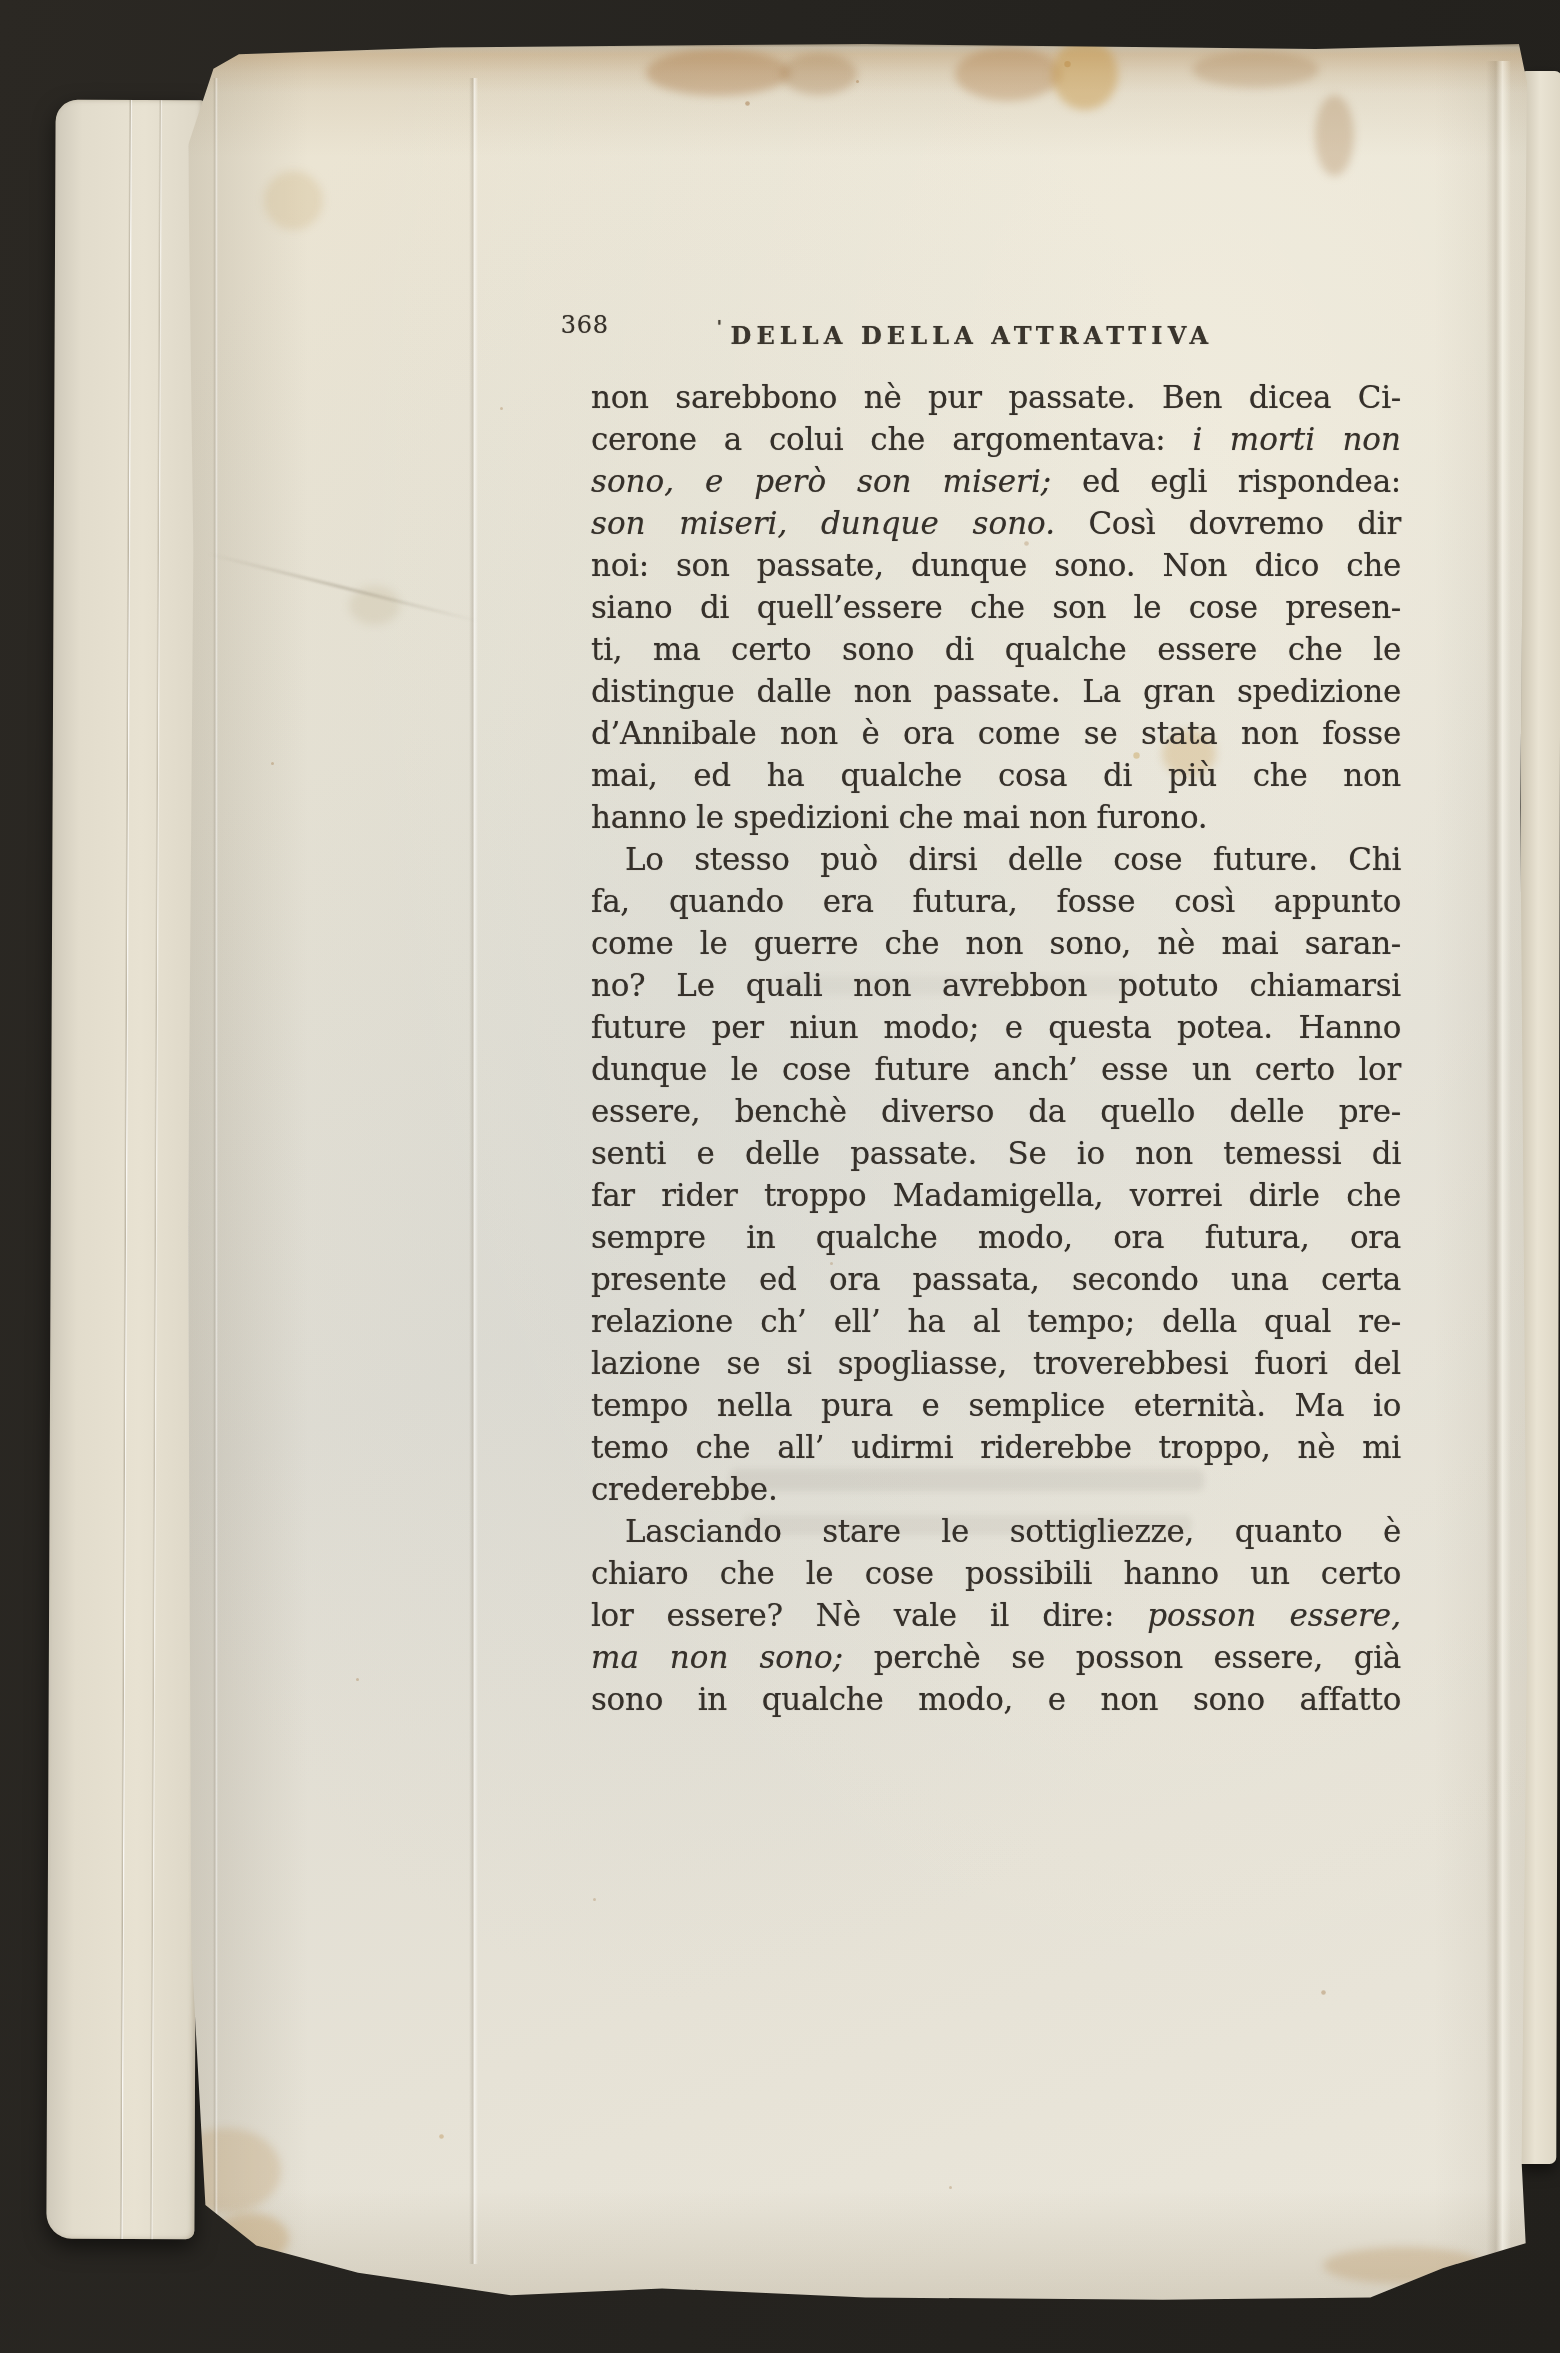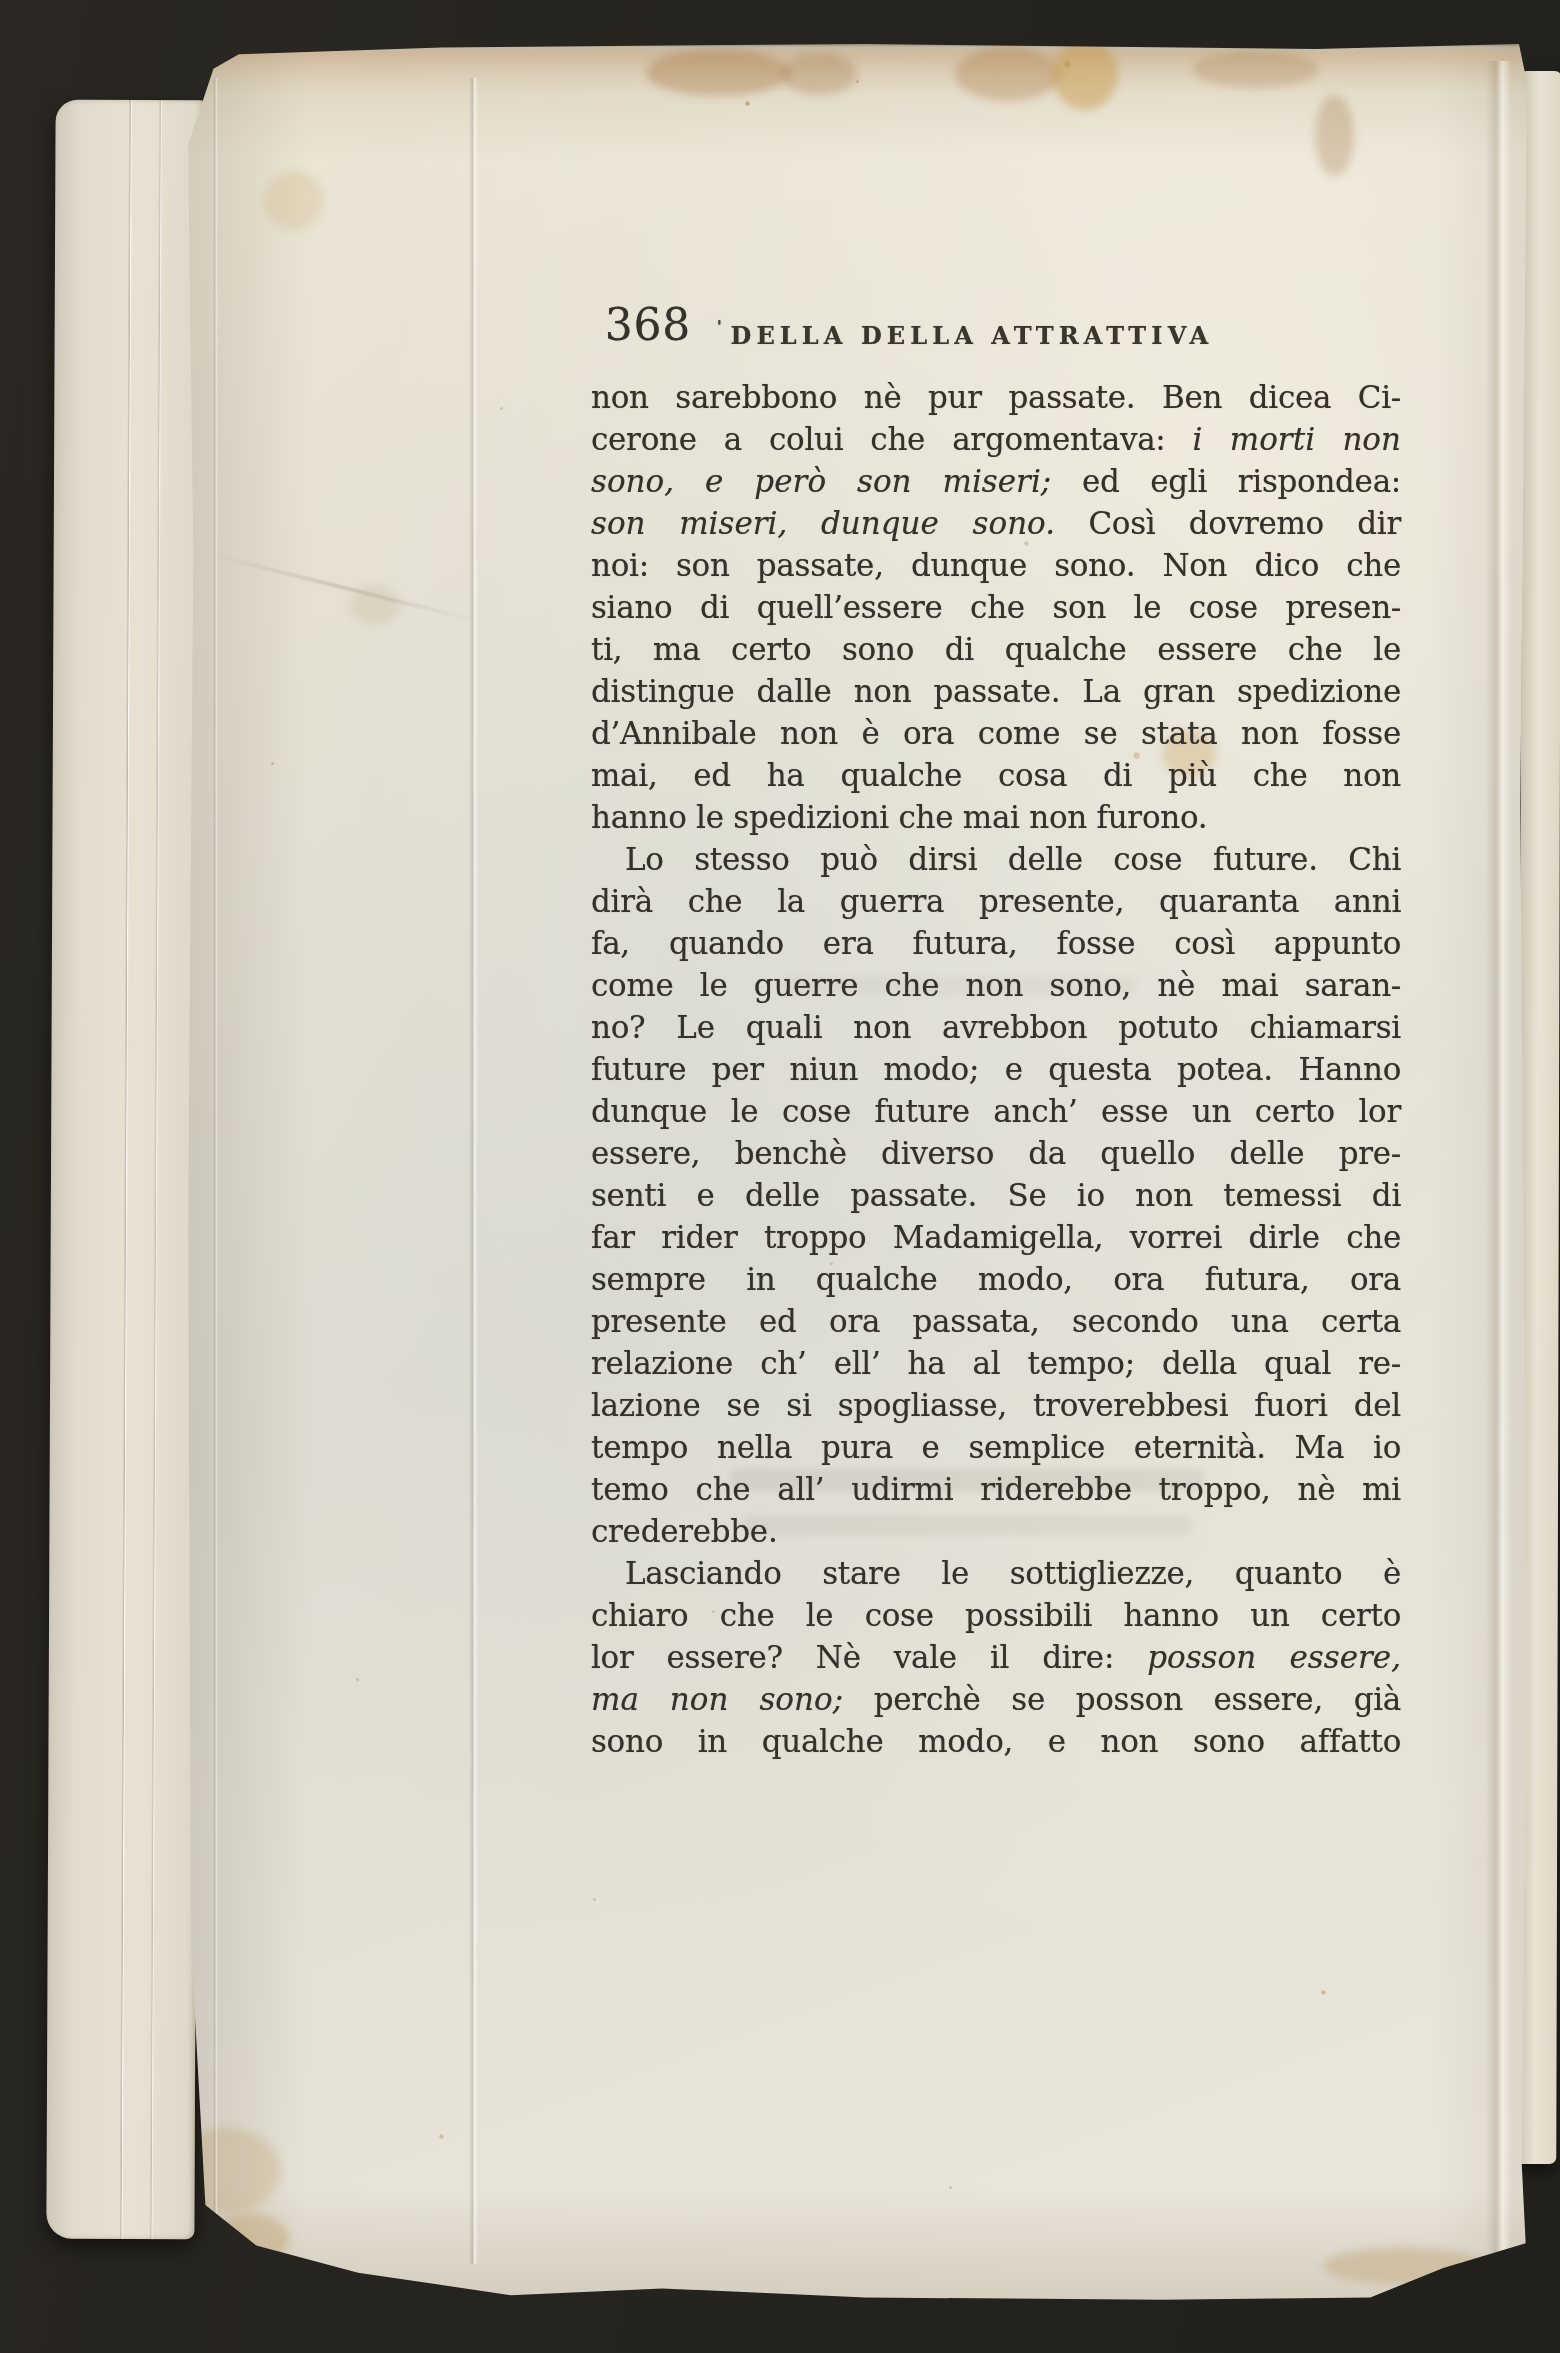--- a/index.html
+++ b/index.html
@@ -59,22 +59,22 @@
          box-shadow:558px 58px 0 0.8px rgba(148,98,44,.40), 668px 36px 0 0 rgba(148,98,44,.35),
            878px 18.6px 0 1.7px rgba(186,138,66,.45), 312px 363px 0 0 rgba(148,98,44,.28),
            837px 498px 0 0.8px rgba(148,98,44,.25), 83px 718px 0 0 rgba(148,98,44,.30),
            947px 710px 0 1.7px rgba(196,156,76,.40), 642px 1218px 0 0 rgba(148,98,44,.25),
            1049px 1405px 0 0.8px rgba(148,98,44,.28), 168px 1634px 0 0 rgba(148,98,44,.30),
            405px 1854px 0 0 rgba(148,98,44,.26), 1134px 1947px 0 0.8px rgba(148,98,44,.33),
            761px 2142px 0 0 rgba(148,98,44,.28), 252px 2091px 0 0.8px rgba(178,128,60,.35),
            524px 1566px 0 0 rgba(148,98,44,.22);}
   
   #pagehead{position:absolute;left:371px;top:259px;width:812px;height:44px;}
-  #page-number{position:absolute;left:1.7px;top:0;font-size:44px;line-height:44px;color:#36312a;
-         letter-spacing:0.8px;text-shadow:0 0 0.8px rgba(54,49,42,.55);margin-left:44px;}
+  #page-number{position:absolute;left:1.7px;top:0;font-size:24px;line-height:44px;color:#36312a;
+         letter-spacing:0.8px;text-shadow:0 0 0.8px rgba(54,49,42,.55);}
   #running-title{position:absolute;left:0;top:0;width:100%;text-align:center;line-height:47px;
          font-size:24px;font-weight:bold;letter-spacing:5.1px;color:#3a352d;
          text-shadow:0 0 0.8px rgba(58,53,45,.6);}
   #title-mark{font-size:17px;vertical-align:12px;letter-spacing:0;margin-right:8.5px;color:#4a443a;}
   
   #textblock{position:absolute;left:371px;top:332px;width:810px;color:#35302a;
          font-size:31px;letter-spacing:-0.3px;text-shadow:0 0 0.8px rgba(53,48,42,.5);margin-left:32px;}
   .line{height:42px;line-height:42px;text-align:justify;text-align-last:justify;}
   .line.lastline{text-align-last:left;}
   .line.indent{text-indent:34px;}
@@ -135,21 +135,20 @@
           <div class="line"><span>noi: son passate, dunque sono. Non dico che</span></div>
           <div class="line"><span>siano di quell’essere che son le cose presen-</span></div>
           <div class="line"><span>ti, ma certo sono di qualche essere che le</span></div>
           <div class="line"><span>distingue dalle non passate. La gran spedizione</span></div>
           <div class="line"><span>d’Annibale non è ora come se stata non fosse</span></div>
           <div class="line"><span>mai, ed ha qualche cosa di più che non</span></div>
           <div class="line lastline"><span>hanno le spedizioni che mai non furono.</span></div>
         </div>
         <div>
           <div class="line indent"><span>Lo stesso può dirsi delle cose future. Chi</span></div>
-          <div class="line"><span>dirà che la guerra presente, quaranta anni</span></div>
           <div class="line"><span>fa, quando era futura, fosse così appunto</span></div>
           <div class="line"><span>come le guerre che non sono, nè mai saran-</span></div>
           <div class="line"><span>no? Le quali non avrebbon potuto chiamarsi</span></div>
           <div class="line"><span>future per niun modo; e questa potea. Hanno</span></div>
           <div class="line"><span>dunque le cose future anch’ esse un certo lor</span></div>
           <div class="line"><span>essere, benchè diverso da quello delle pre-</span></div>
           <div class="line"><span>senti e delle passate. Se io non temessi di</span></div>
           <div class="line"><span>far rider troppo Madamigella, vorrei dirle che</span></div>
           <div class="line"><span>sempre in qualche modo, ora futura, ora</span></div>
           <div class="line"><span>presente ed ora passata, secondo una certa</span></div>

